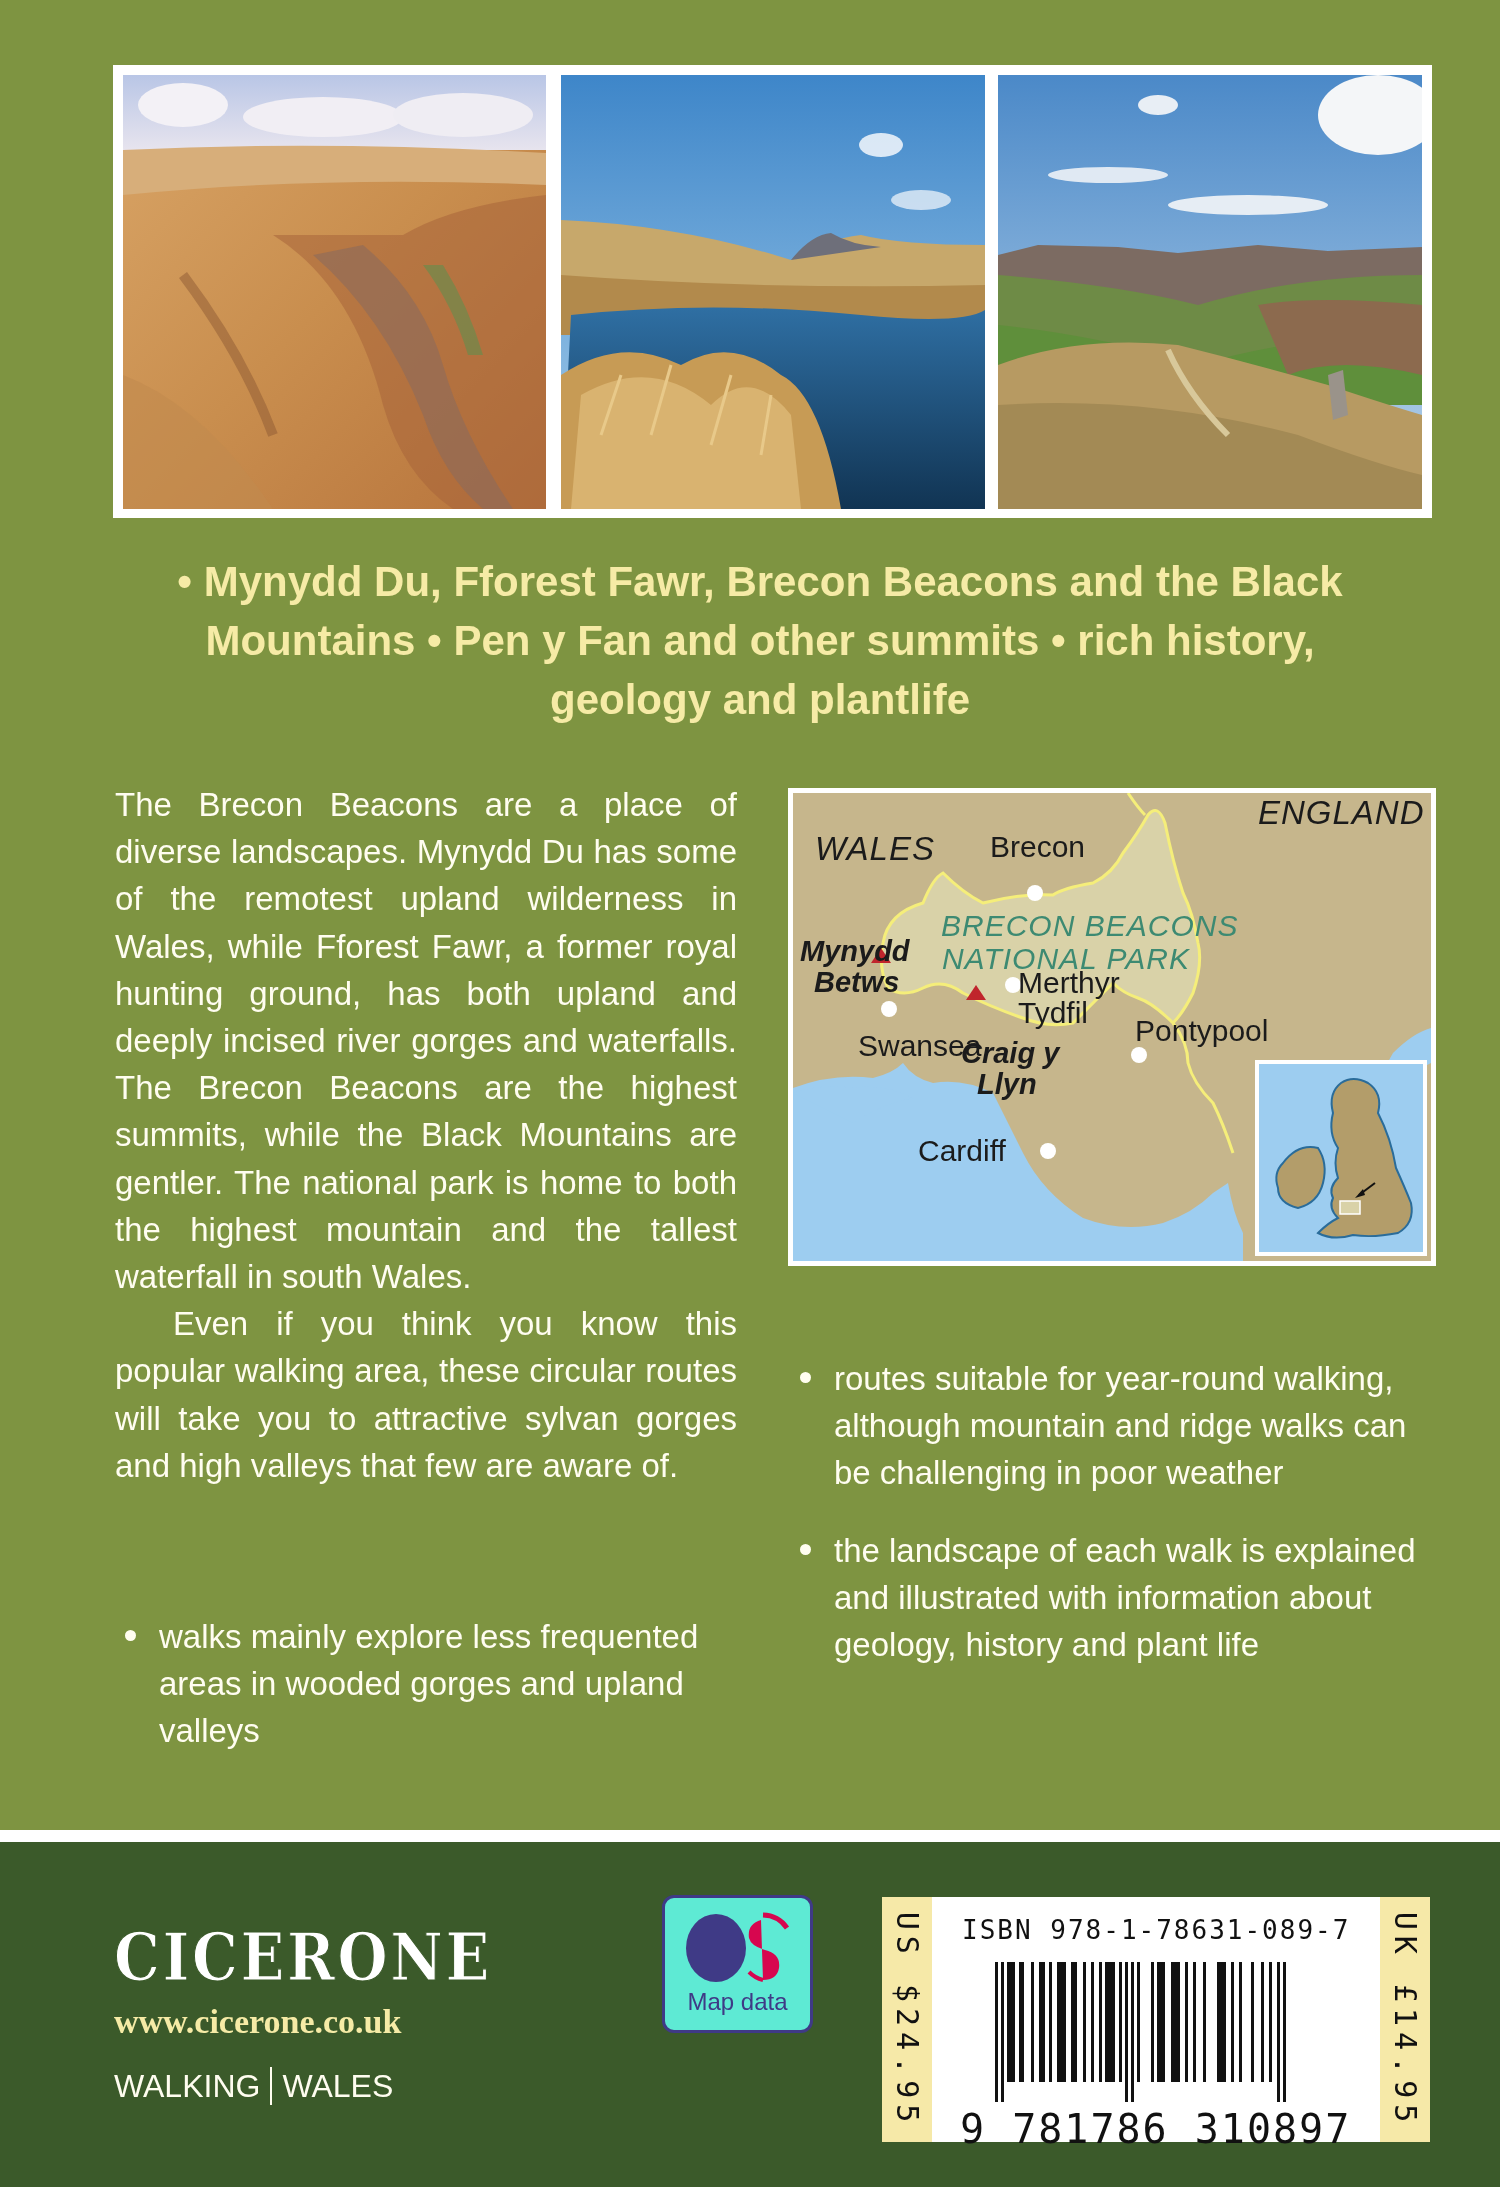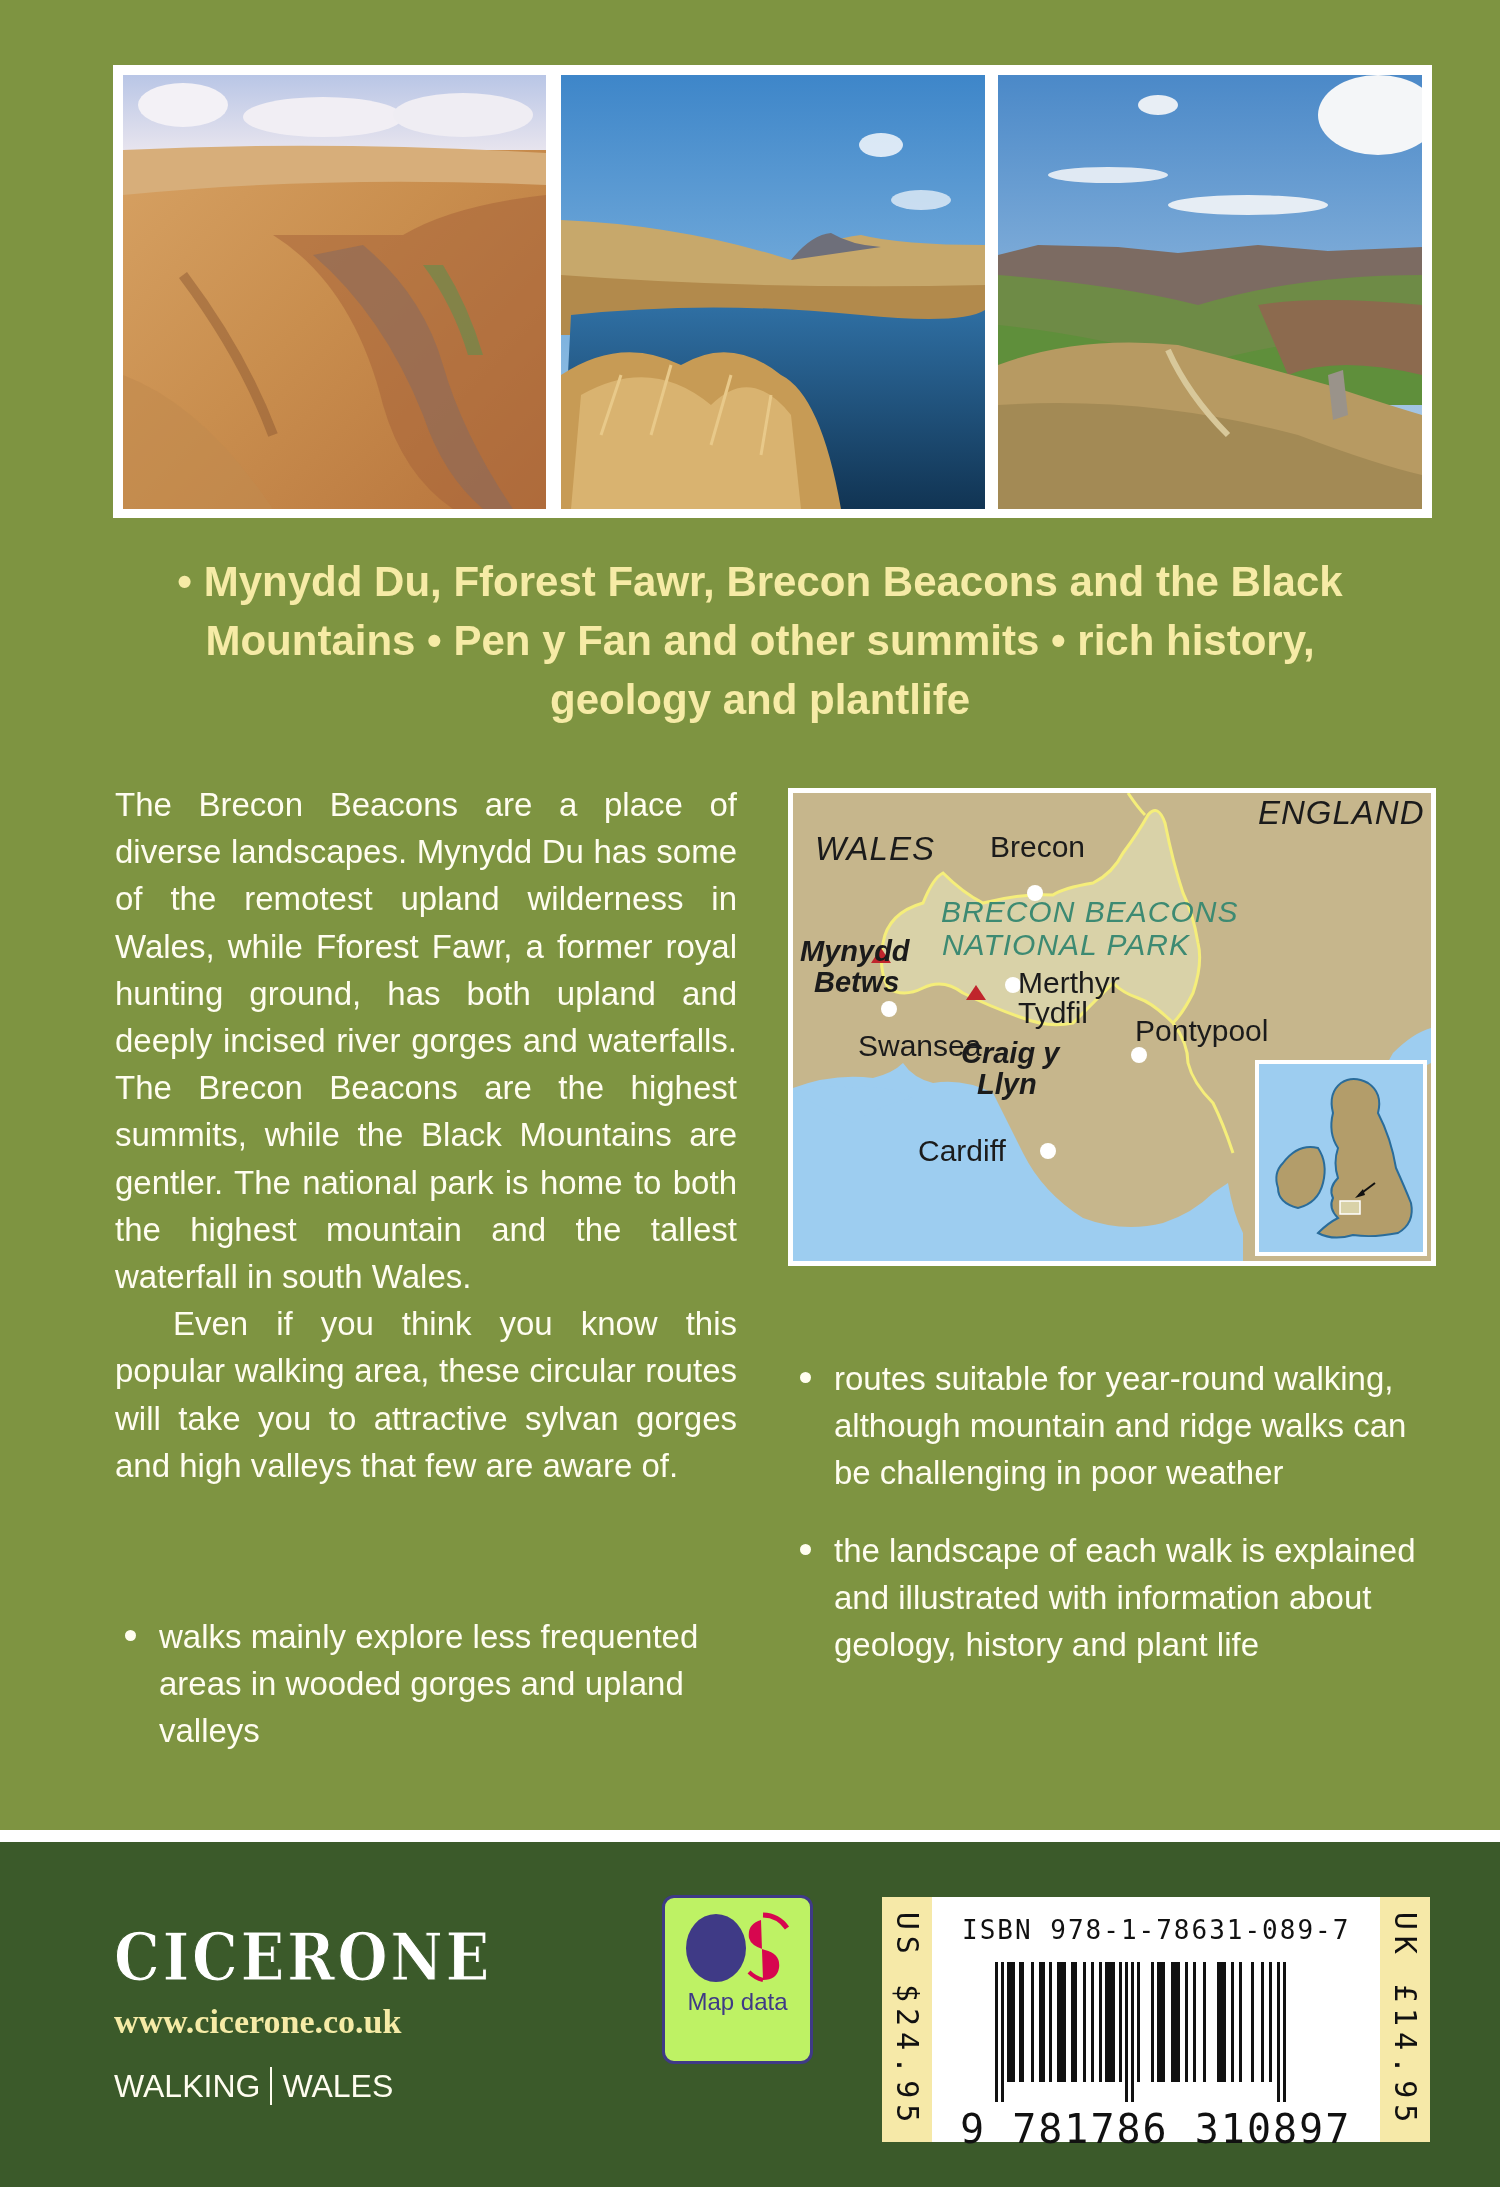--- a/index.html
+++ b/index.html
@@ -82,22 +82,22 @@
     font-family: "Liberation Serif", "DejaVu Serif", serif;
     font-weight: bold; font-size: 34px; line-height: 40px;
   }
   .series {
     left: 114px; top: 2066px; color: #FFFDF0;
     font-size: 32px; line-height: 40px; letter-spacing: 0px;
   }
   .series .sep { display: inline-block; width: 2px; height: 38px; background: #FFFDF0; margin: 0 10px; vertical-align: -8px; }
 
   .os-badge {
-    left: 662px; top: 1895px; width: 151px; height: 169px;
-    background: #bef264; border: 3px solid #3F3A86; border-radius: 12px; box-sizing: border-box;
+    left: 662px; top: 1895px; width: 151px; height: 138px;
+    background: #5eead4; border: 3px solid #3F3A86; border-radius: 12px; box-sizing: border-box;
   }
   .os-badge svg { position: absolute; left: 18px; top: 14px; }
   .os-text {
     position: absolute; left: 0; width: 100%; top: 90px; text-align: center;
     color: #3F3A86; font-size: 24px; line-height: 28px;
   }
 
   .barcode-panel {
     left: 882px; top: 1897px; width: 548px; height: 245px; background: #FFFFFF;
   }
@@ -246,21 +246,21 @@
       <circle cx="96" cy="216" r="8" fill="#FFFFFF"></circle>
       <circle cx="255" cy="358" r="8" fill="#FFFFFF"></circle>
 
       <polygon points="88,155 78,170 98,170" fill="#C0252C"></polygon>
       <polygon points="183,192 173,207 193,207" fill="#C0252C"></polygon>
     </svg>
 
     <div class="map-label country" style="left:22px; top:40px;">WALES</div>
     <div class="map-label country" style="left:465px; top:4px;">ENGLAND</div>
     <div class="map-label" style="left:197px; top:38px;">Brecon</div>
-    <div class="map-label park" style="left:148px; top:102px; width:250px;">
+    <div class="map-label park" style="left:148px; top:116px; width:250px;">
       <div>BRECON BEACONS</div>
       <div>NATIONAL PARK</div>
     </div>
     <div class="map-label peak" style="left:7px; top:143px;">
       <div>Mynydd</div>
       <div style="padding-left:14px;">Betws</div>
     </div>
     <div class="map-label" style="left:225px; top:175px; line-height:30px;">
       <div>Merthyr</div>
       <div>Tydfil</div>

